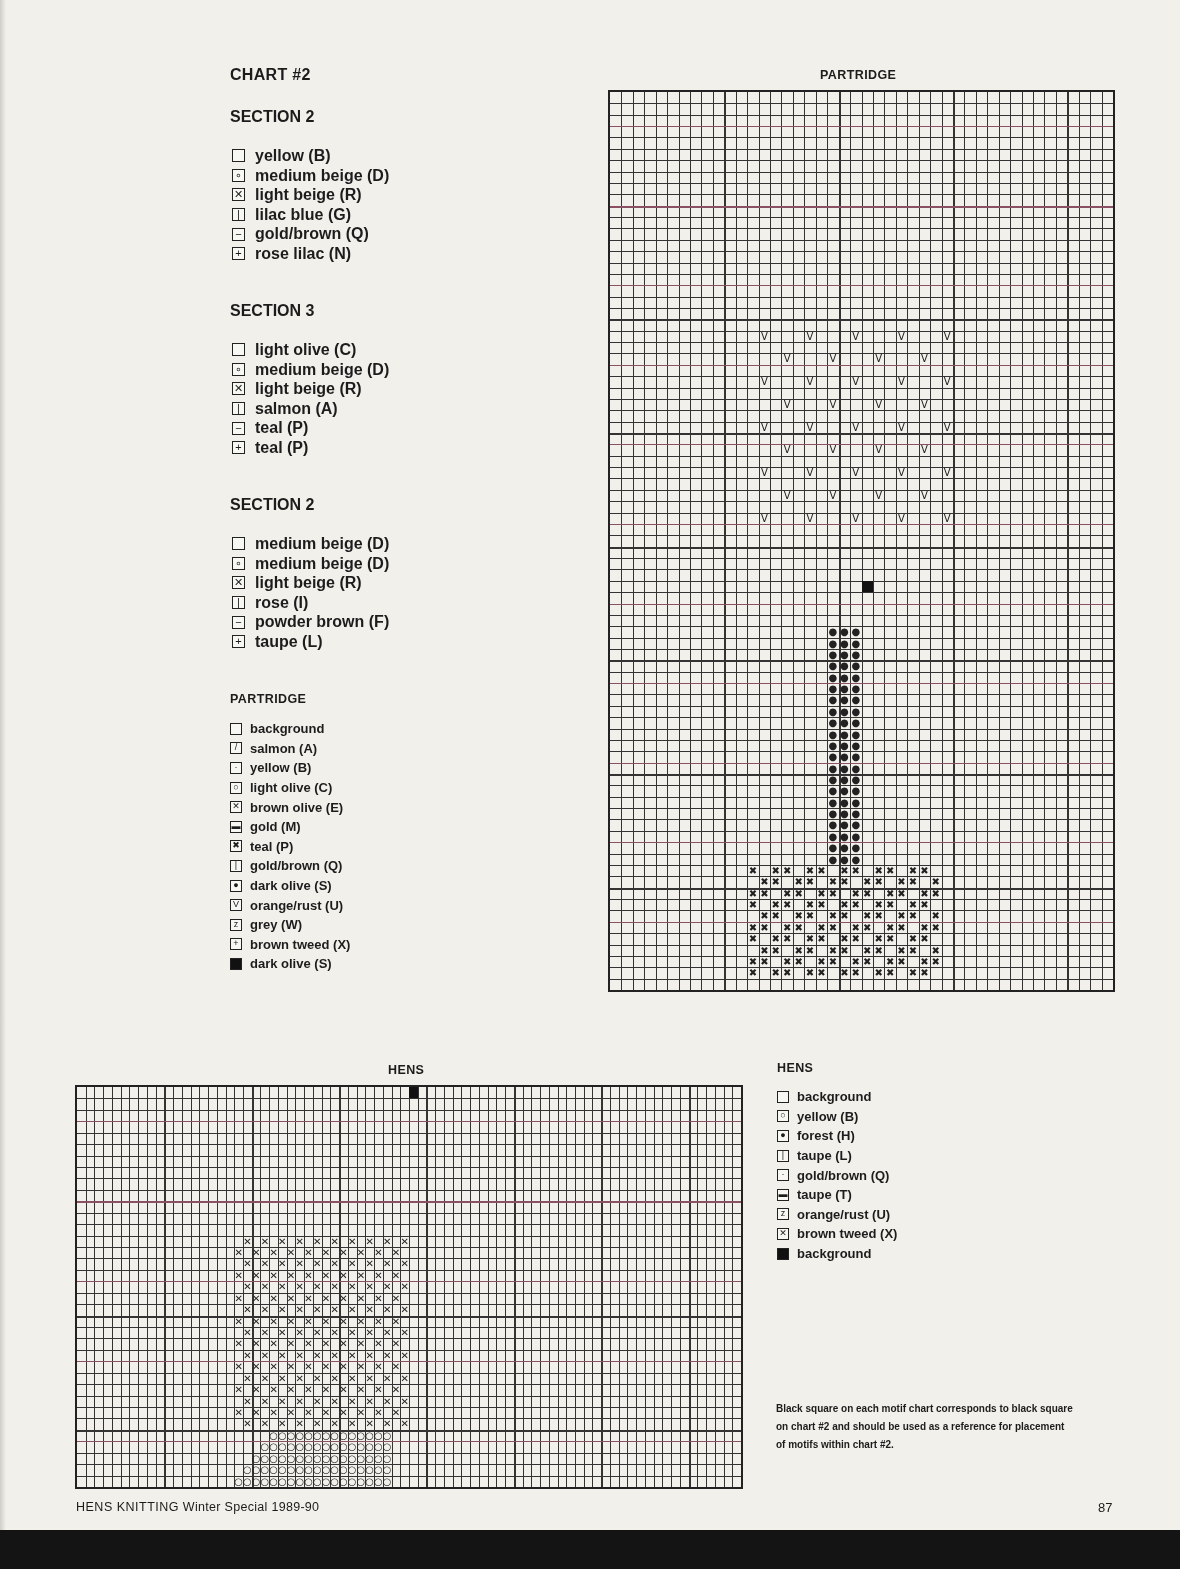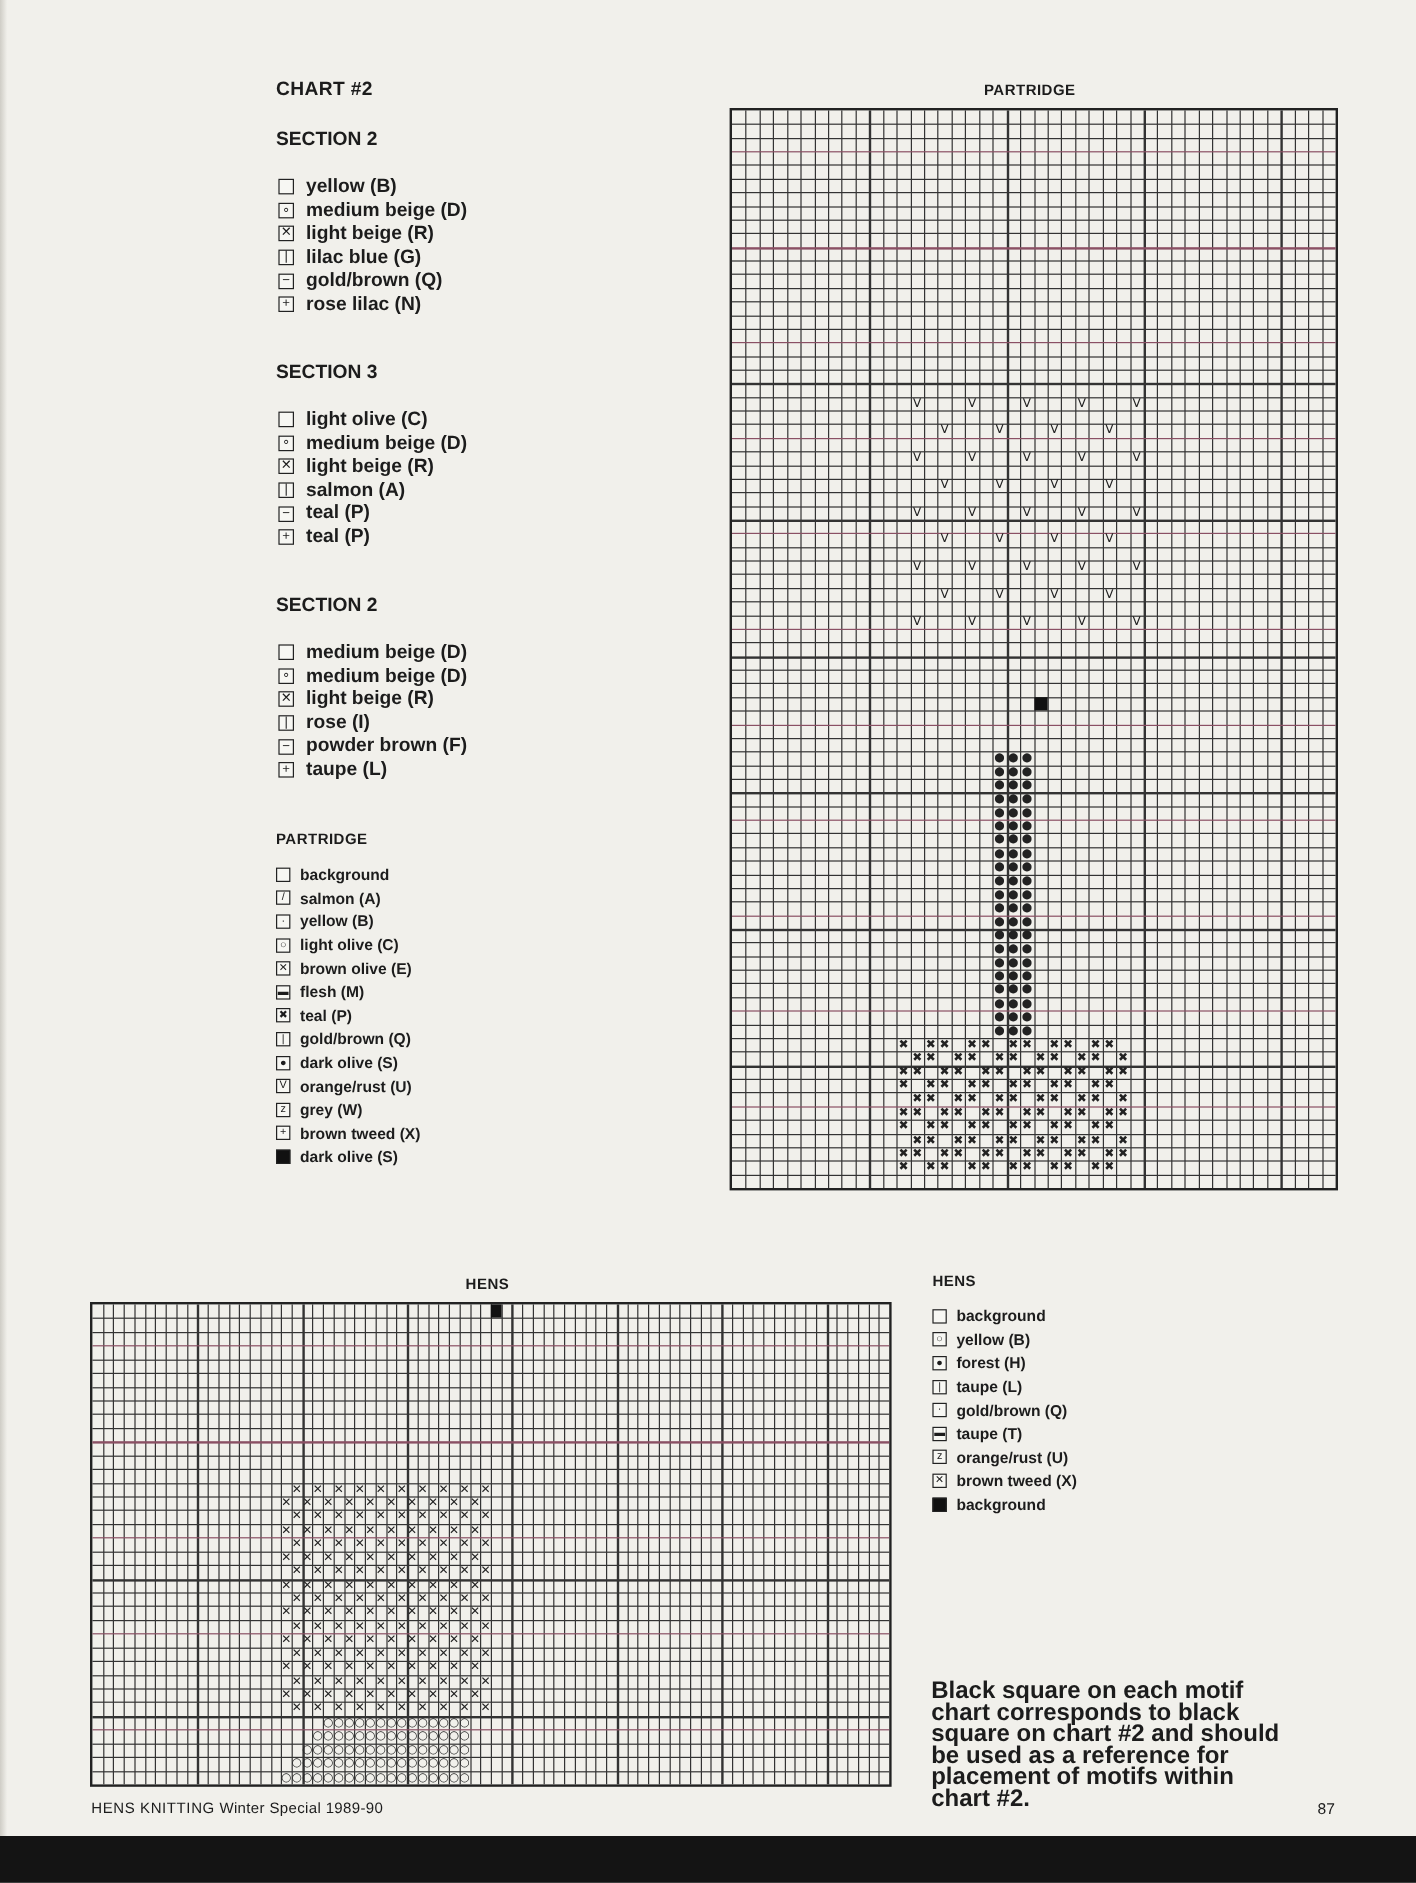--- a/index.html
+++ b/index.html
@@ -10,21 +10,21 @@
   .h-chart{position:absolute;left:230px;top:66px;font-weight:bold;font-size:16px;letter-spacing:.3px;}
   .h-section{position:absolute;left:230px;font-weight:bold;font-size:16px;}
   .key{position:absolute;left:232px;font-size:16px;font-weight:bold;line-height:19.6px;}
   .key-row{display:flex;align-items:center;height:19.6px;}
   .sym{display:inline-block;width:13px;height:13px;border:1.4px solid #222;box-sizing:border-box;margin-right:10px;position:relative;background:#f7f7f3;font-size:11px;line-height:10px;text-align:center;font-weight:normal;}
   .small-h{position:absolute;font-weight:bold;font-size:12.5px;letter-spacing:.4px;}
   .small-key{position:absolute;font-size:13px;font-weight:bold;line-height:23px;}
   .small-key .sym{width:12px;height:12px;margin-right:8px;font-size:9px;line-height:9px;}
   .grid{position:absolute;border:2px solid #222;box-sizing:border-box;}
   .chart-title{position:absolute;font-weight:bold;font-size:12.5px;letter-spacing:.4px;}
-  .note{position:absolute;left:776px;top:1400px;font-weight:bold;font-size:20px;line-height:18px;width:300px;}
+  .note{position:absolute;left:776px;top:1400px;font-weight:bold;font-size:10px;line-height:18px;width:300px;}
   .footer-left{position:absolute;left:76px;top:1500px;font-size:12.5px;letter-spacing:.3px;}
   .footer-right{position:absolute;left:1098px;top:1500px;font-size:13px;}
   .ref-square{position:absolute;background:#111;}
   .motif{position:absolute;font-size:10px;line-height:10px;text-align:center;color:#222;font-family:"DejaVu Sans",sans-serif;}
 </style>
 </head>
 <body>
 
 <div class="page">
   <div class="left-edge"></div>
@@ -132,21 +132,21 @@
       <div class="key-row">
         <span class="sym">○</span>
         <span>light olive (C)</span>
       </div>
       <div class="key-row">
         <span class="sym">✕</span>
         <span>brown olive (E)</span>
       </div>
       <div class="key-row">
         <span class="sym">▬</span>
-        <span>flesh (M)</span>
+        <span>gold (M)</span>
       </div>
       <div class="key-row">
         <span class="sym">✖</span>
         <span>teal (P)</span>
       </div>
       <div class="key-row">
         <span class="sym">|</span>
         <span>gold/brown (Q)</span>
       </div>
       <div class="key-row">

